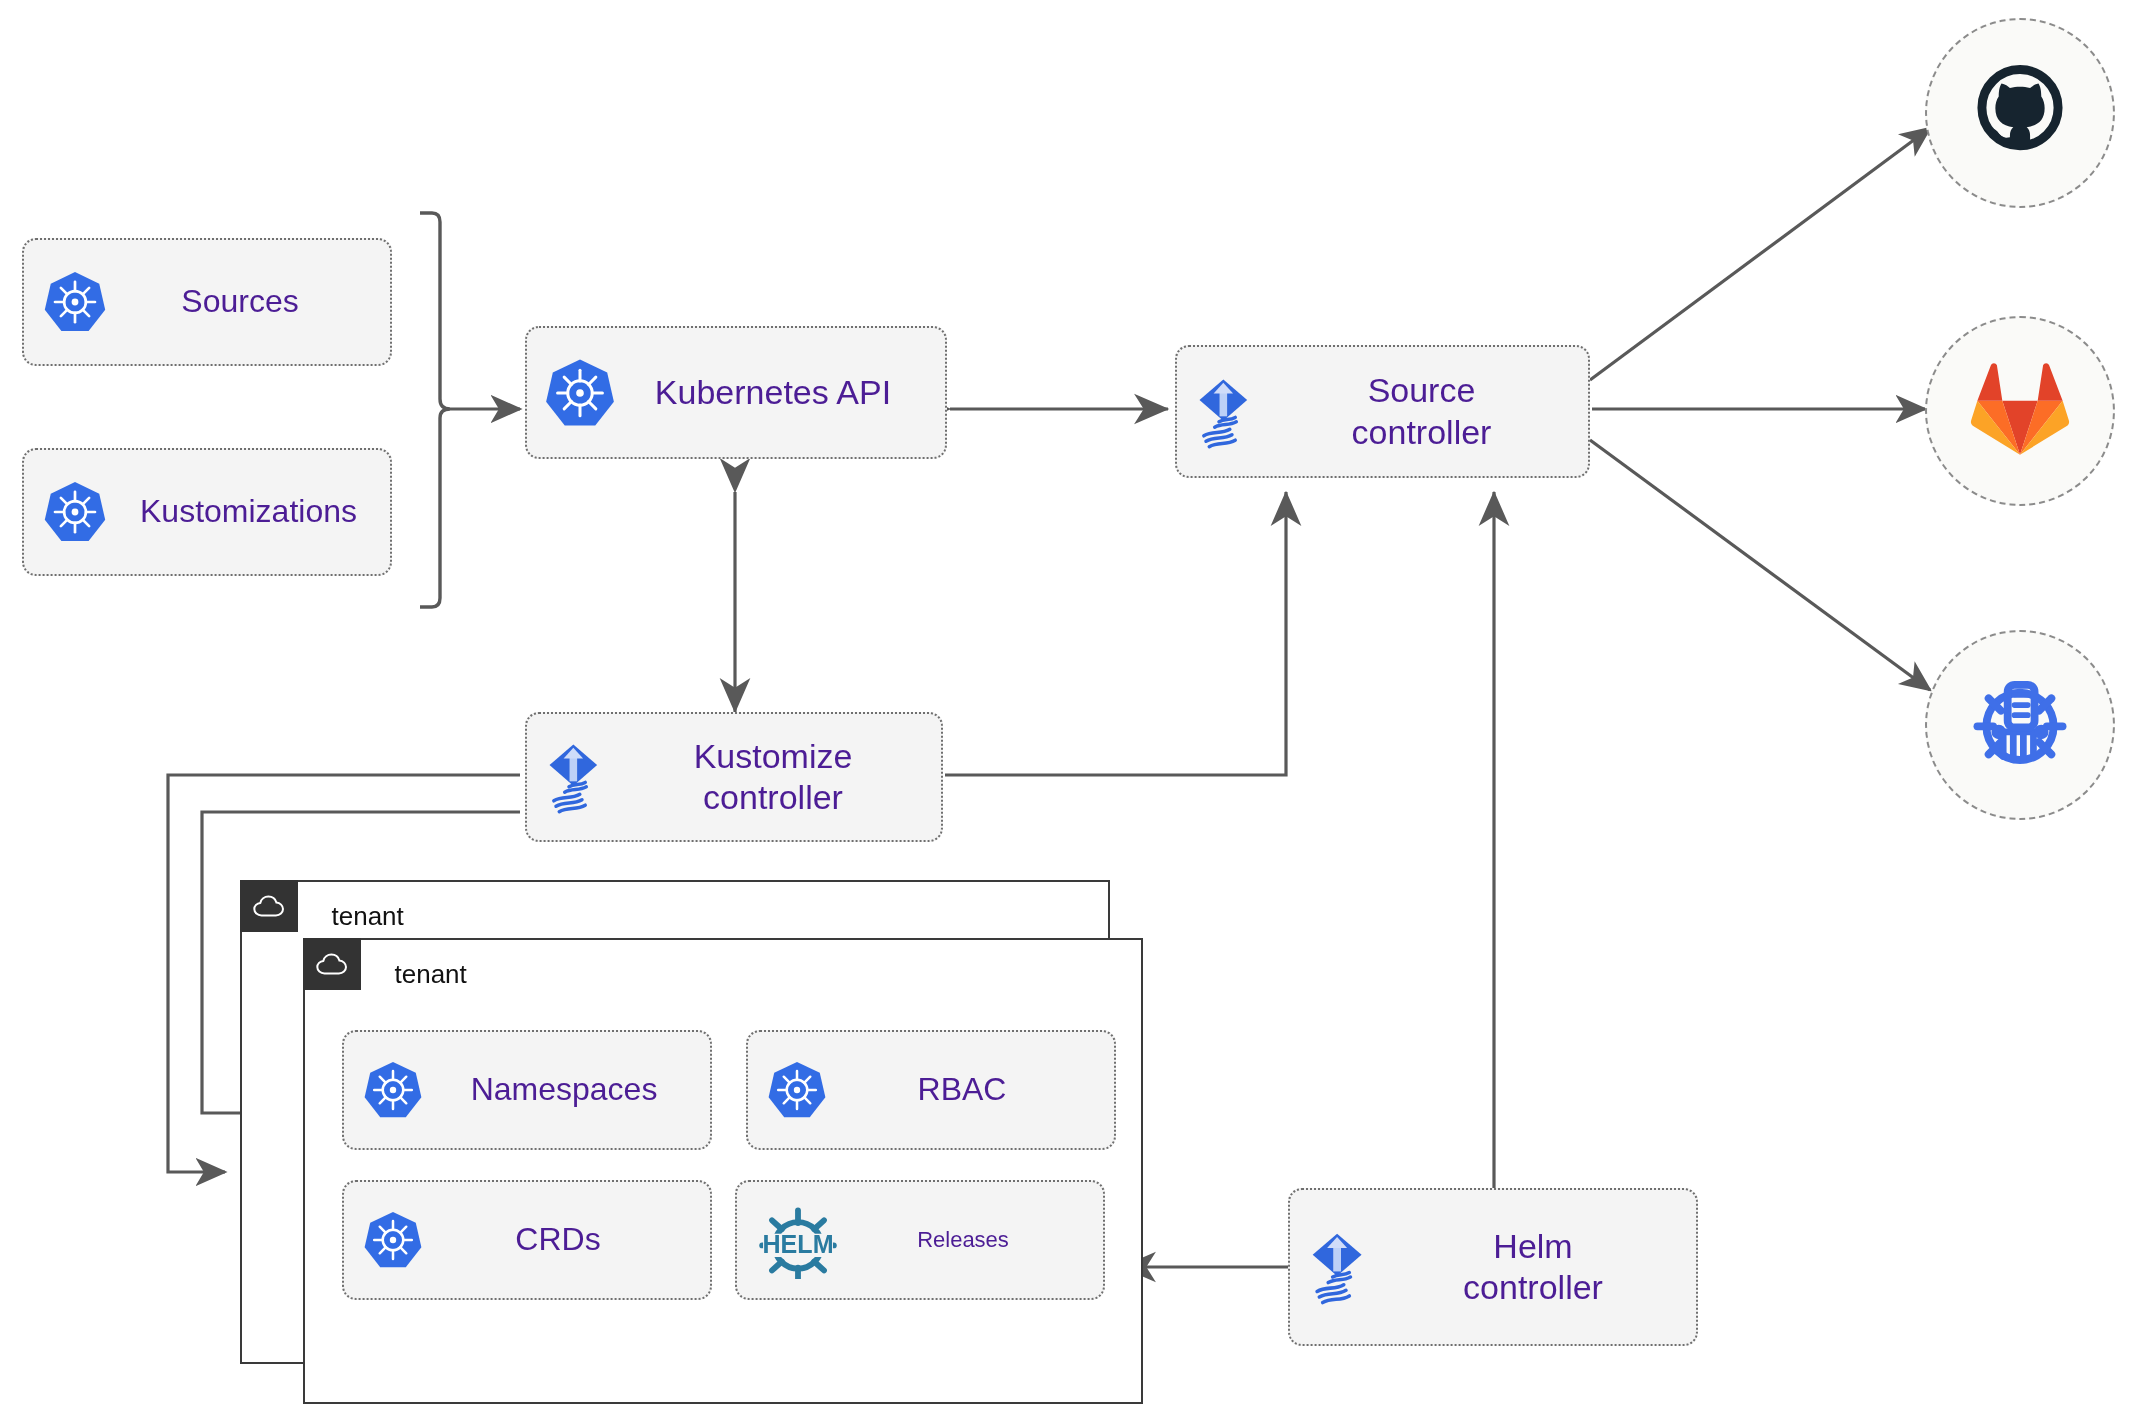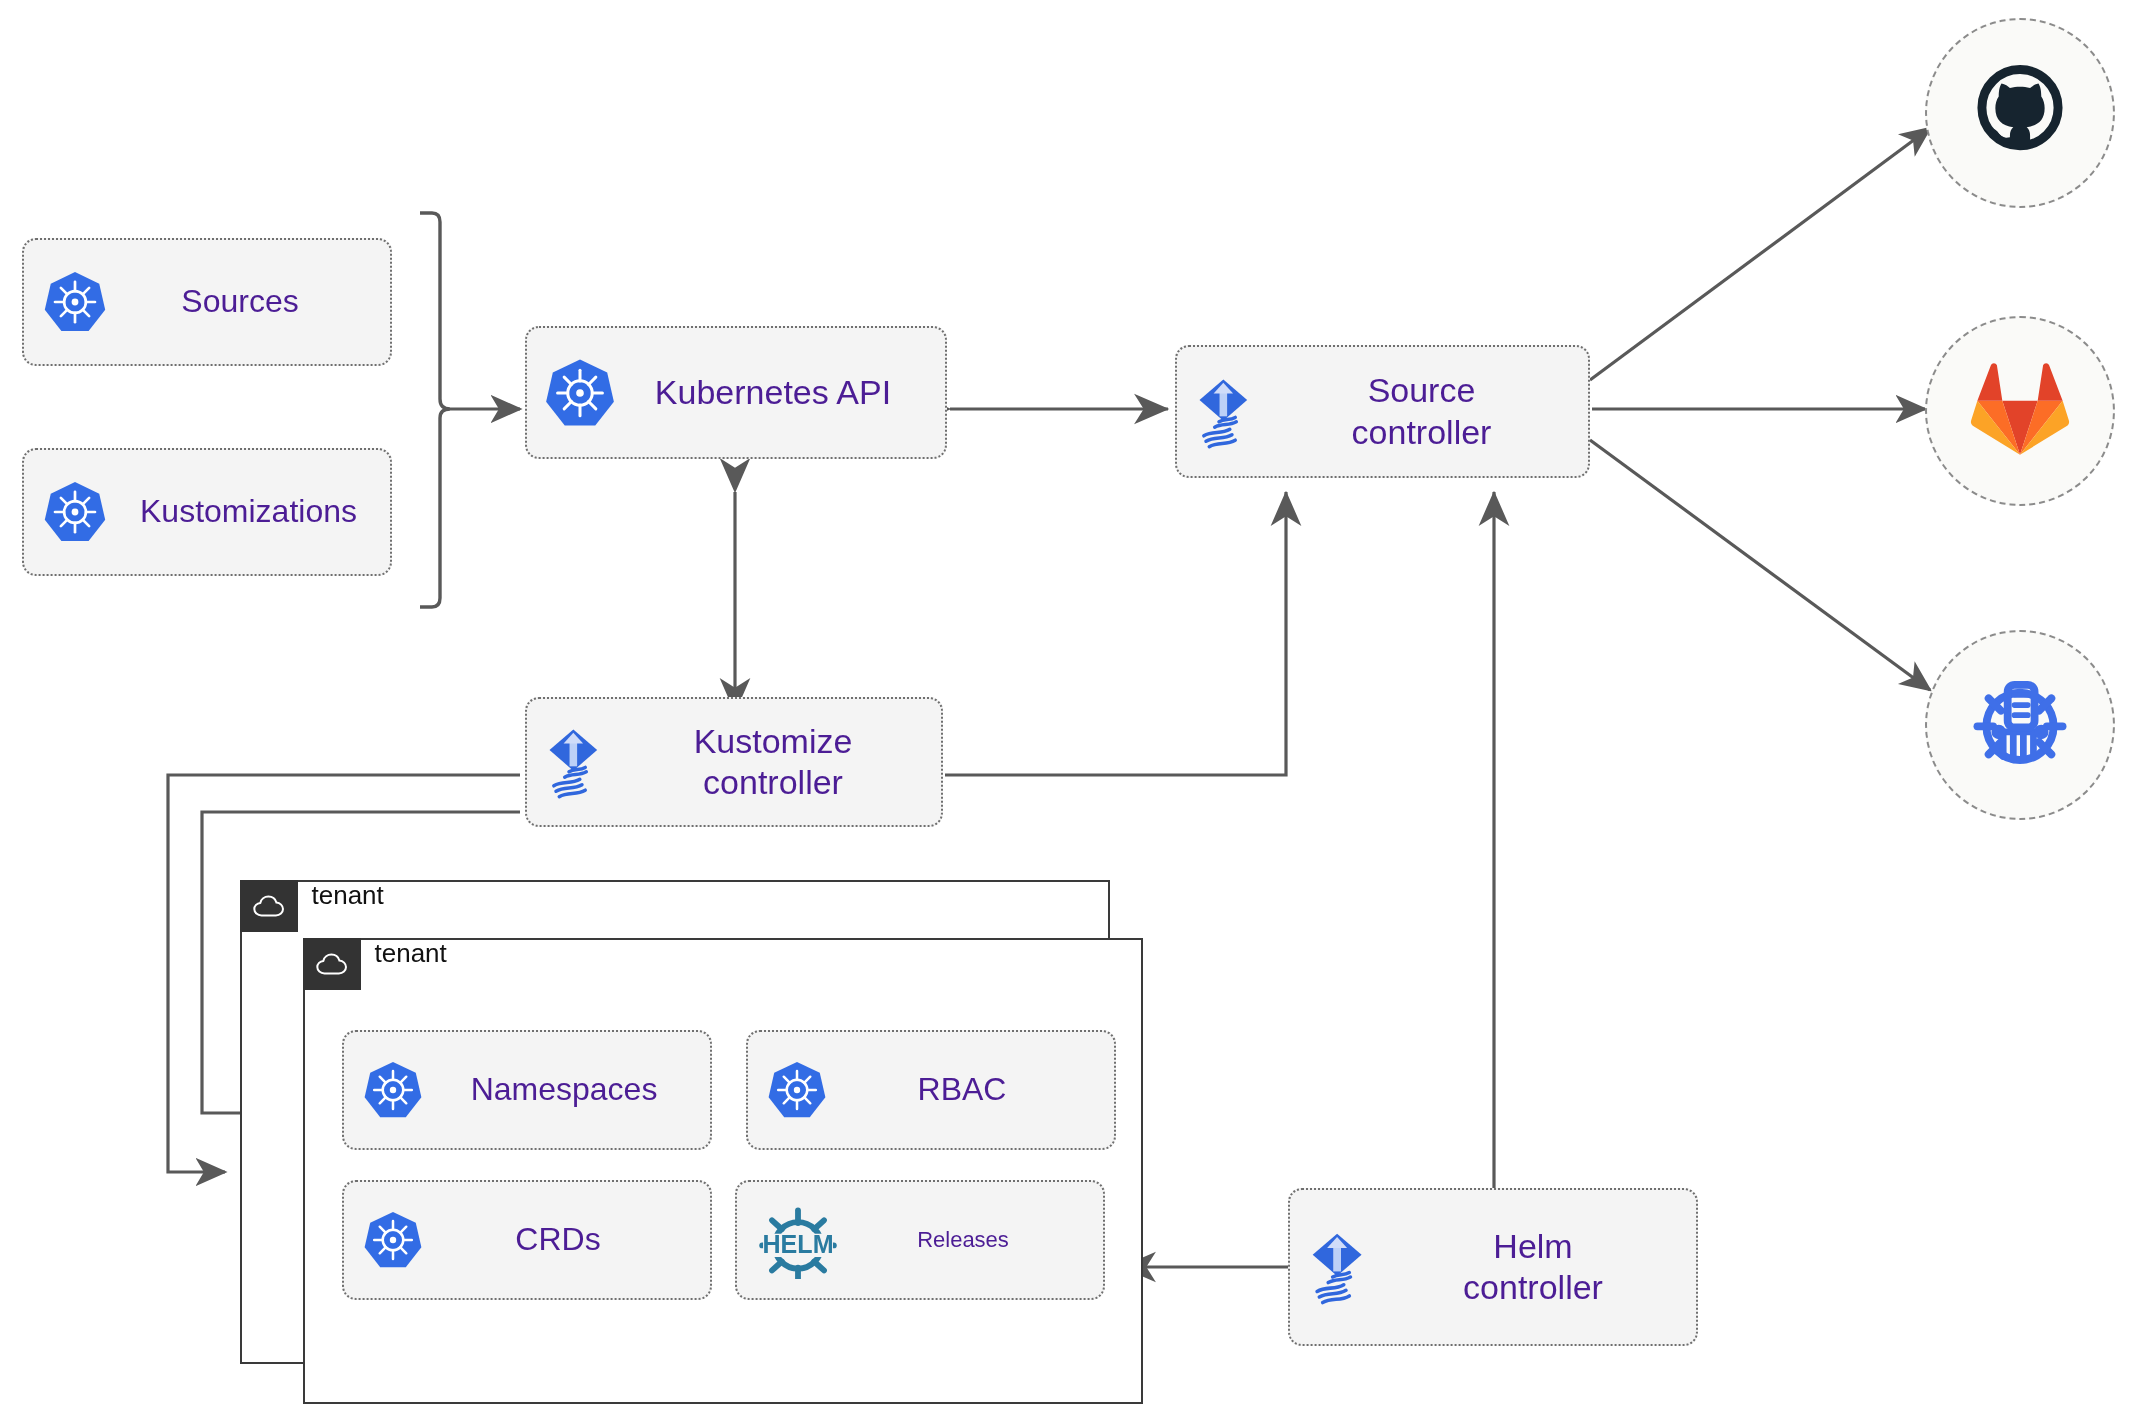--- a/index.html
+++ b/index.html
@@ -6,21 +6,21 @@
   body{font-family:"Liberation Sans",sans-serif;}
   #stage{position:relative;width:2144px;height:1407px;background:#fff;overflow:hidden;}
   svg.layer{position:absolute;left:0;top:0;width:2144px;height:1407px;pointer-events:none;}
   .node{position:absolute;box-sizing:border-box;background:#f4f4f4;
         border:2.5px dotted #6f6f6f;border-radius:14px;display:flex;align-items:center;}
   .node .ico{flex:0 0 auto;display:flex;align-items:center;justify-content:center;}
   .node .lbl{flex:1 1 auto;text-align:center;color:#4c1d95;line-height:1.22;}
   .circ{position:absolute;box-sizing:border-box;border-radius:50%;
         background:#fafaf8;border:2.5px dashed #8b8b8b;display:flex;align-items:center;justify-content:center;}
   .tenant{position:absolute;box-sizing:border-box;background:#ffffff;border:2.5px solid #3a3a3a;}
-  .tenant .hdr{position:absolute;left:-2.5px;top:-2.5px;height:52px;display:flex;align-items:flex-start;}
+  .tenant .hdr{position:absolute;left:-2.5px;top:-2.5px;height:52px;display:flex;align-items:flex-end;gap:20px;}
   .tenant .hdr .cloudbox{width:58px;height:52px;background:#333333;display:flex;align-items:center;justify-content:center;}
   .tenant .hdr .tname{margin-left:14px;font-size:26px;color:#111;}
 </style>
 </head>
 <body>
 
 <div id="stage">
 
   <svg class="layer" viewBox="0 0 2144 1407">
     <defs>
@@ -160,21 +160,21 @@
           <path d="M24,45 C29,42 34,44 39,41"></path>
         </g>
       </svg>
     </span>
     <span class="lbl" style="font-size:34px;">
       <span>Source</span><br>
       <span>controller</span>
     </span>
   </div>
 
-  <div class="node" style="left:525px;top:697px;width:418px;height:130px;padding:0 16px;">
+  <div class="node" style="left:525px;top:712px;width:418px;height:130px;padding:0 16px;">
     <span class="ico">
       <svg width="78" height="78" viewBox="0 0 72 72" aria-hidden="true">
         <polygon points="28,6 50,25 28,44 6,25" fill="#3067dd"></polygon>
         <path d="M28,40 L28,15" stroke="#bcd0f7" stroke-width="7"></path>
         <polygon points="28,9 37,19 19,19" fill="#cfdcf9"></polygon>
         <g stroke="#3067dd" stroke-width="3.2" stroke-linecap="round" fill="none">
           <path d="M10,58 C18,53 26,57 34,52"></path>
           <path d="M12,63 C20,58 28,62 36,57"></path>
           <path d="M15,68 C23,63 31,67 39,62"></path>
           <path d="M20,50 C27,46 33,49 40,45"></path>

